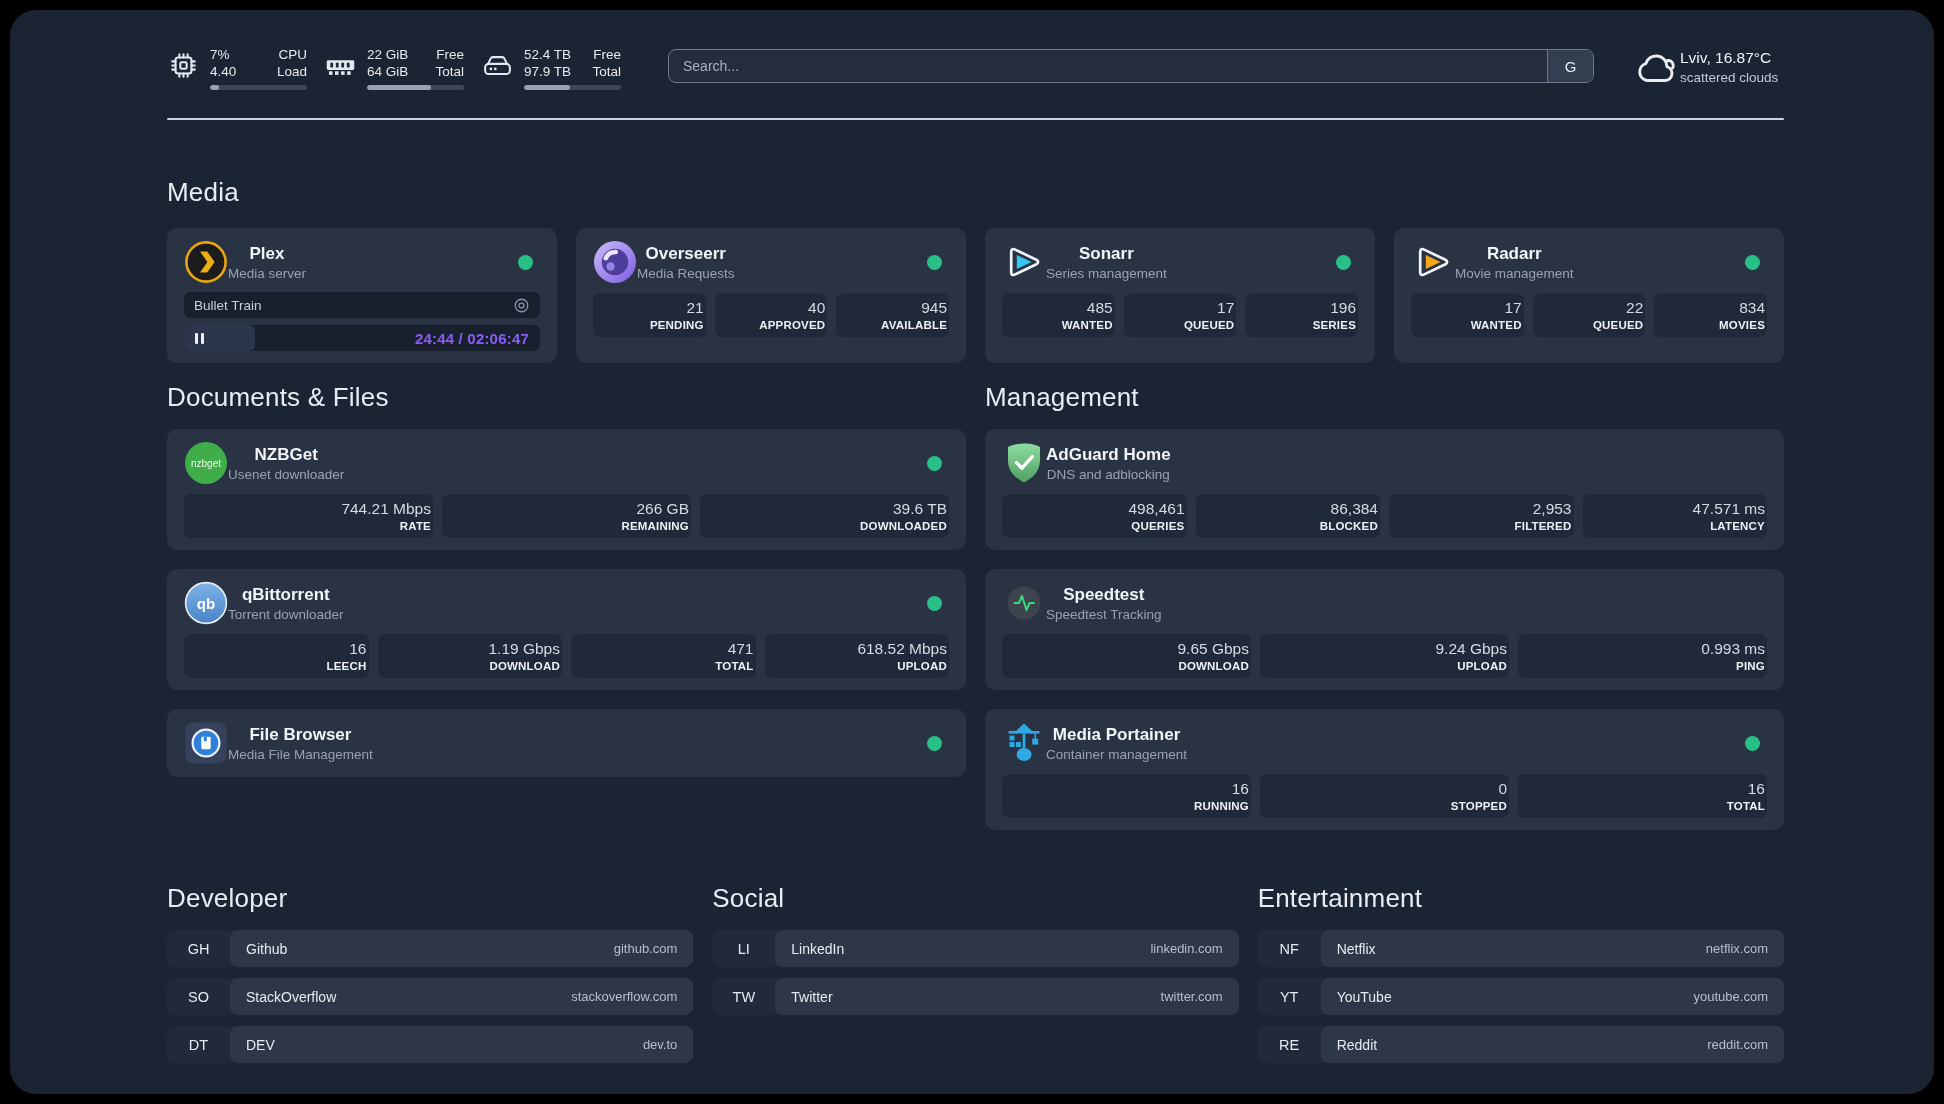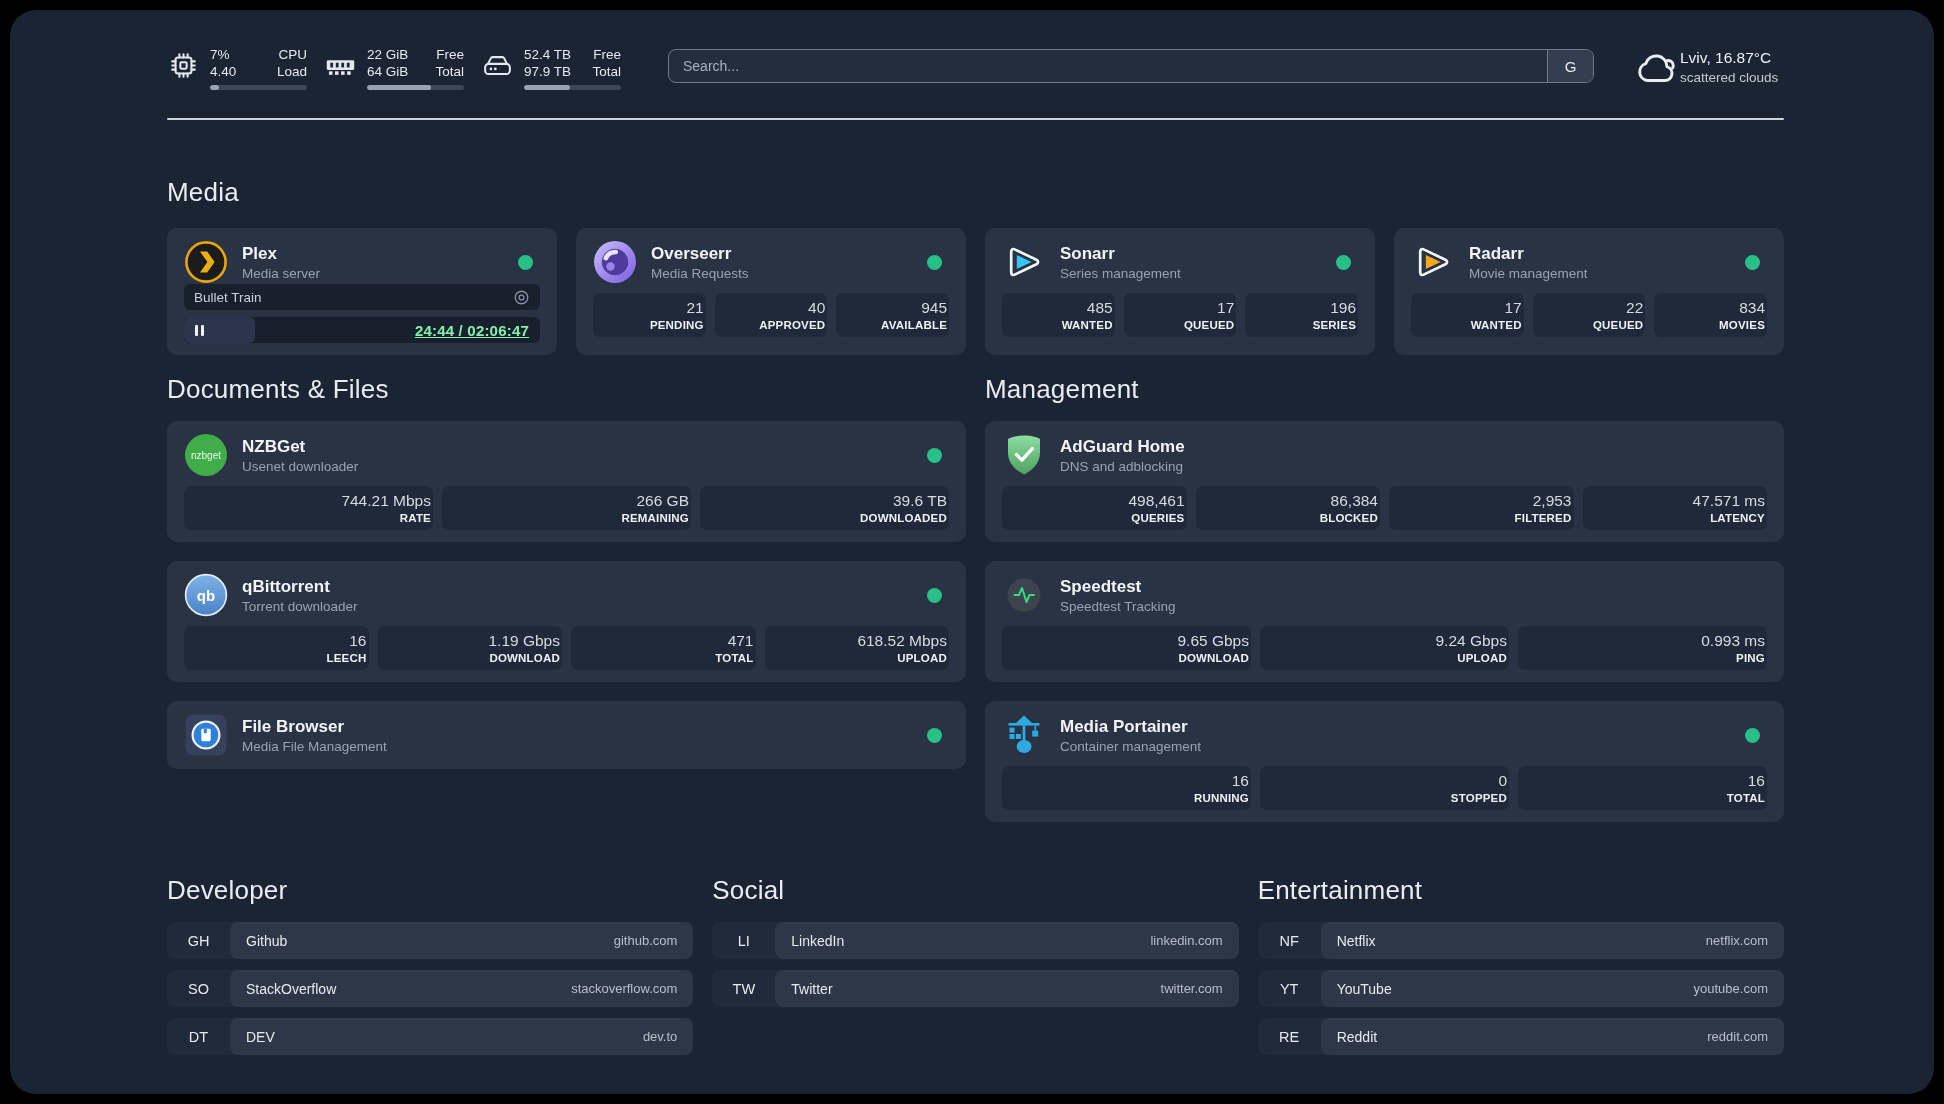--- a/index.html
+++ b/index.html
@@ -31,43 +31,43 @@
   .weather-cond { font-size:13.5px; color:#c3cad6; margin-top:2px; }
 
   .divider { margin-top:26px; height:2px; background:#cdd3dc; border-radius:1px; }
 
   
   .section-title { font-size:26px; line-height:32px; color:#e9ecf2; font-weight:500; letter-spacing:.2px; }
   .media-section { margin-top:56px; }
   .media-grid { display:grid; grid-template-columns:repeat(4,1fr); gap:19px; margin-top:20px; }
 
   .app-card { background:#293343; border-radius:10px; padding:12px 17px; position:relative; }
-  .app-header { display:flex; align-items:center; gap:14px; height:44px; }
+  .app-header { display:flex; align-items:center; height:44px;text-align:center; }
   .app-icon { width:44px; height:44px; flex:none; display:flex; }
   .app-title { font-size:17px; font-weight:700; color:#f1f4f8; line-height:21px; }
   .app-sub { font-size:13.5px; color:#99a2b3; line-height:17px; margin-top:1px; }
   .status-dot { position:absolute; top:27px; right:24px; width:15px; height:15px; border-radius:50%; background:#29c087; }
 
   .stat-row { display:flex; gap:9px; margin-top:9px; }
   .stat-tile { flex:1; background:#1f2939; border-radius:7px; text-align:right; padding:5px 2px 6px; }
   .stat-value { font-size:15.5px; color:#d6dbe3; line-height:19px; }
   .stat-label { font-size:11.5px; font-weight:700; color:#eef1f5; margin-top:2px; letter-spacing:.2px; }
 
   
-  .media-row { margin-top:0; height:26px; background:#18202e; border-radius:6px;
+  .media-row { margin-top:8px; height:26px; background:#18202e; border-radius:6px;
     display:flex; align-items:center; padding:0 10px; }
   .media-title { flex:1; font-size:13.5px; color:#c9cfdb; }
   .media-gear { display:flex; cursor:pointer; }
   .progress-row { margin-top:7px; height:26px; background:#18202e; border-radius:6px;
     position:relative; overflow:hidden; display:flex; align-items:center; }
   .progress-fill { position:absolute; left:0; top:0; bottom:0; background:#2b354b; border-radius:6px; }
   .pause { position:relative; margin-left:11px; display:flex; gap:3px; }
   .pause i { width:3.2px; height:11px; background:#edf0f5; border-radius:1px; display:block; }
   .progress-time { position:relative; margin-left:auto; margin-right:11px; font-size:15px;
-    font-weight:700; color:#86efac; letter-spacing:.2px;text-decoration:underline; }
+    font-weight:700; color:#8b5cf6; letter-spacing:.2px; }
 
   .two-col { display:grid; grid-template-columns:1fr 1fr; gap:19px; margin-top:18px; }
   .col .section-title { margin-bottom:16px; }
   .col .app-card { margin-bottom:19px; }
   .col .app-card:last-child { margin-bottom:0; }
 
   
   .bm-grid { display:grid; grid-template-columns:repeat(3,1fr); gap:19px; margin-top:52px; align-items:start; }
   .bm-grid .section-title { margin-bottom:16px; }
   .bm-row { display:flex; height:37px; margin-bottom:11px; background:#202a3a; border-radius:8px; cursor:pointer; }

